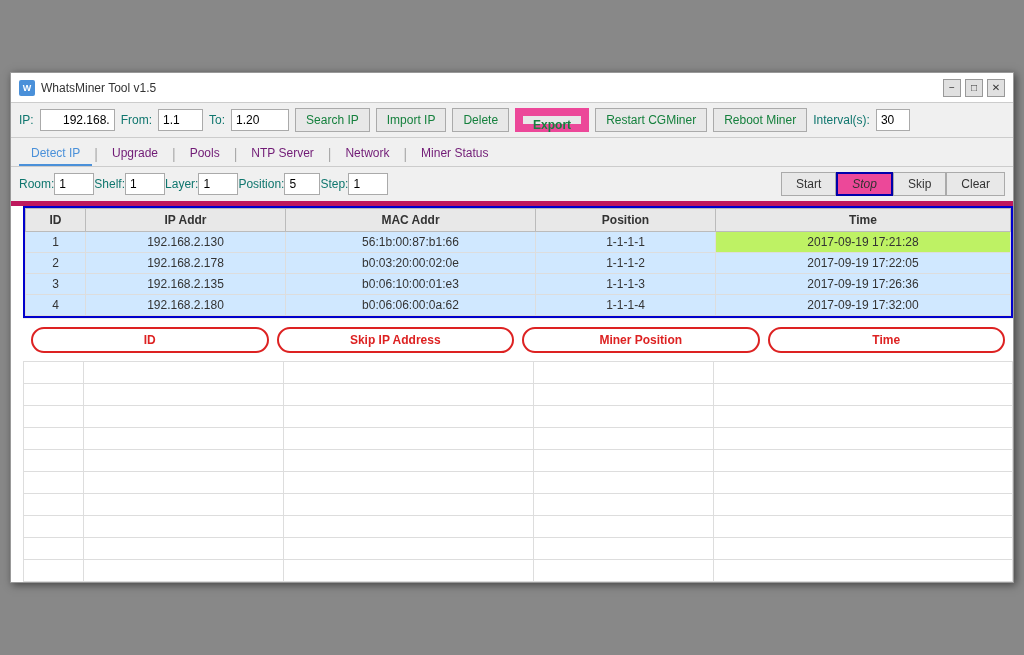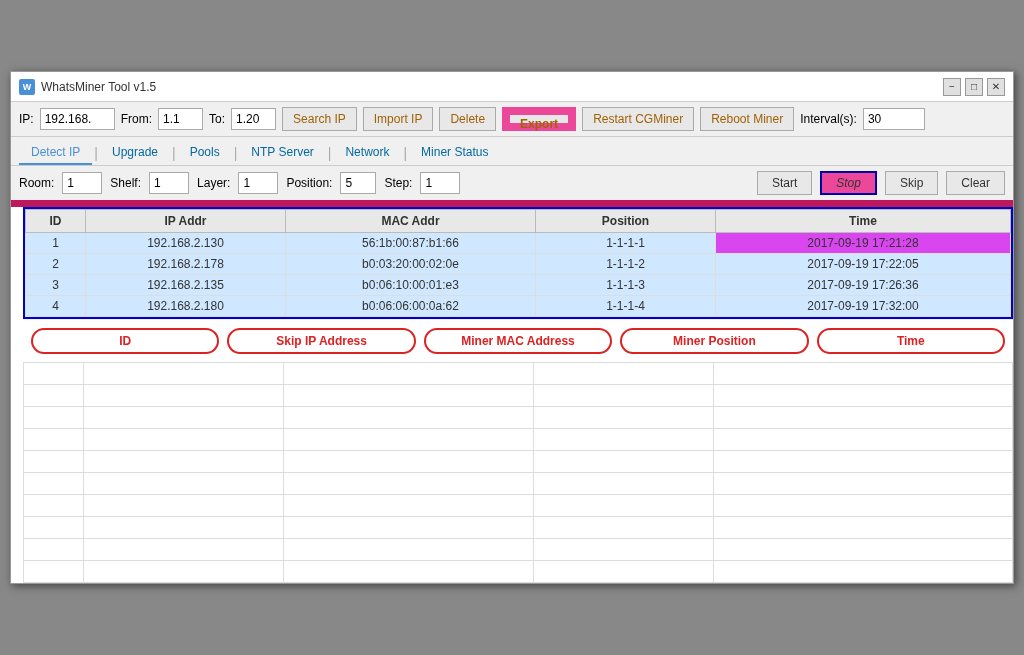--- a/index.html
+++ b/index.html
@@ -69,78 +69,77 @@
       background: #f0f0f0;
       border-bottom: 1px solid #ccc;
       padding: 5px 8px;
       display: flex;
       align-items: center;
       gap: 6px;
       flex-wrap: wrap;
     }
     .label-text {
       font-size: 12px;
-      color: #000000;
+      color: #0f766e;
     }
     .toolbar-input {
       border: 1px solid #aaa;
       background: white;
       padding: 2px 4px;
       font-size: 12px;
       height: 22px;
     }
     .toolbar-btn {
       border: 1px solid #aaa;
       background: #e8e8e8;
       padding: 2px 10px;
       font-size: 12px;
       height: 24px;
       cursor: pointer;
-      color: #a16207;
+      color: #15803d;
     }
     .toolbar-btn.active {
       background: #e8e8e8;
       border: 8px solid #ec4899;
       font-weight: bold;
     }
 
     .nav-tabs {
       background: #f0f0f0;
       border-bottom: 1px solid #ccc;
       padding: 4px 8px 0 8px;
       display: flex;
       align-items: center;
       gap: 0;
     }
     .nav-tab {
       padding: 4px 12px;
       font-size: 12px;
       cursor: pointer;
-      color: #0369a1;
+      color: #701a75;
       border: none;
       background: none;
       border-bottom: 2px solid transparent;
     }
     .nav-tab.active {
       border-bottom: 2px solid #4a90d9;
       color: #4a90d9;
     }
     .nav-separator {
       color: #aaa;
       font-size: 14px;
       margin: 0 2px;
     }
 
     .position-row {
       background: #f0f0f0;
-      border-bottom: 7px solid #be185d;
+      border-bottom: 5px solid #be185d;
       padding: 5px 8px;
       display: flex;
       align-items: center;
-      gap: 8px;
     }
     .pos-input {
       border: 1px solid #aaa;
       background: white;
       padding: 2px 4px;
       font-size: 12px;
       height: 22px;
       width: 40px;
     }
     .pos-btn {
@@ -251,33 +250,33 @@
     </div>
     <div class="title-bar-controls">
       <button class="title-btn">−</button>
       <button class="title-btn">□</button>
       <button class="title-btn close">✕</button>
     </div>
   </div>
 
   <div class="toolbar-row">
     <span class="label-text">IP:</span>
-    <input class="toolbar-input" style="width: 75px;" value="192.168.">
+    <input class="toolbar-input" style="width: 75px; text-align: right;" value="192.168.">
     <span class="label-text">From:</span>
     <input class="toolbar-input" style="width: 45px;" value="1.1">
     <span class="label-text">To:</span>
-    <input class="toolbar-input" style="width: 45px;" value="1.20">
+    <input class="toolbar-input" style="width: 58px;" value="1.20">
     <button class="toolbar-btn">Search IP</button>
     <button class="toolbar-btn">Import IP</button>
     <button class="toolbar-btn">Delete</button>
     <button class="toolbar-btn active">Export</button>
     <button class="toolbar-btn">Restart CGMiner</button>
     <button class="toolbar-btn">Reboot Miner</button>
     <span class="label-text">Interval(s):</span>
-    <input class="toolbar-input" style="width: 62px;" value="30">
+    <input class="toolbar-input" style="width: 34px;" value="30">
   </div>
 
   <div class="nav-tabs">
     <button class="nav-tab active">Detect IP</button>
     <span class="nav-separator">|</span>
     <button class="nav-tab">Upgrade</button>
     <span class="nav-separator">|</span>
     <button class="nav-tab">Pools</button>
     <span class="nav-separator">|</span>
     <button class="nav-tab">NTP Server</button>
@@ -326,21 +325,21 @@
             <th>Time</th>
           </tr>
         </thead>
         <tbody id="table-body">
 
         <tr style="cursor: pointer; background: rgb(208, 232, 255);">
               <td style="background: rgb(208, 232, 255);">1</td>
               <td style="background: rgb(208, 232, 255);">192.168.2.130</td>
               <td style="background: rgb(208, 232, 255);">56:1b:00:87:b1:66</td>
               <td style="background: rgb(208, 232, 255);">1-1-1-1</td>
-              <td style="background: #d946ef;">2017-09-19 17:21:28</td>
+              <td style="background: #bef264;">2017-09-19 17:21:28</td>
             </tr>
             <tr style="cursor: pointer; background: rgb(208, 232, 255);">
               <td style="background: rgb(208, 232, 255);">2</td>
               <td style="background: rgb(208, 232, 255);">192.168.2.178</td>
               <td style="background: rgb(208, 232, 255);">b0:03:20:00:02:0e</td>
               <td style="background: rgb(208, 232, 255);">1-1-1-2</td>
               <td style="background: rgb(208, 232, 255);">2017-09-19 17:22:05</td>
             </tr>
             <tr style="cursor: pointer; background: rgb(208, 232, 255);">
               <td style="background: rgb(208, 232, 255);">3</td>
@@ -356,21 +355,20 @@
               <td style="background: rgb(208, 232, 255);">1-1-1-4</td>
               <td style="background: rgb(208, 232, 255);">2017-09-19 17:32:00</td>
             </tr>
           </tbody>
       </table>
     </div>
 
     <div class="bottom-labels">
       <div class="label-box">ID</div>
       <div class="label-box">Skip IP Address</div>
-      <div class="label-box">Miner MAC Address</div>
       <div class="label-box">Miner Position</div>
       <div class="label-box">Time</div>
     </div>
 
     <div style="position:relative;z-index:1;background:white;">
       <table class="data-table" style="width:100%;">
         <tbody>
           <tr class="empty-rows">
             <td style="width:60px;">&nbsp;</td>
               <td style="width:200px;"></td>

